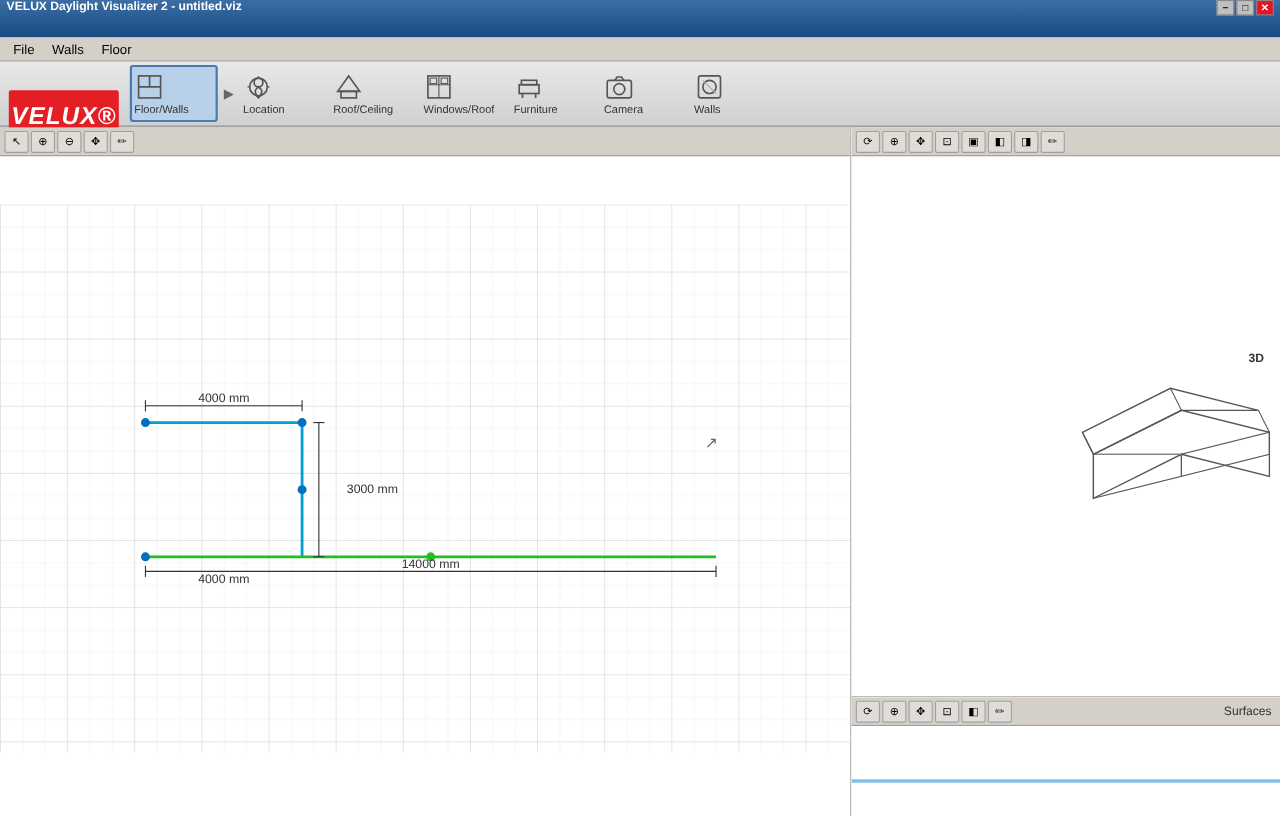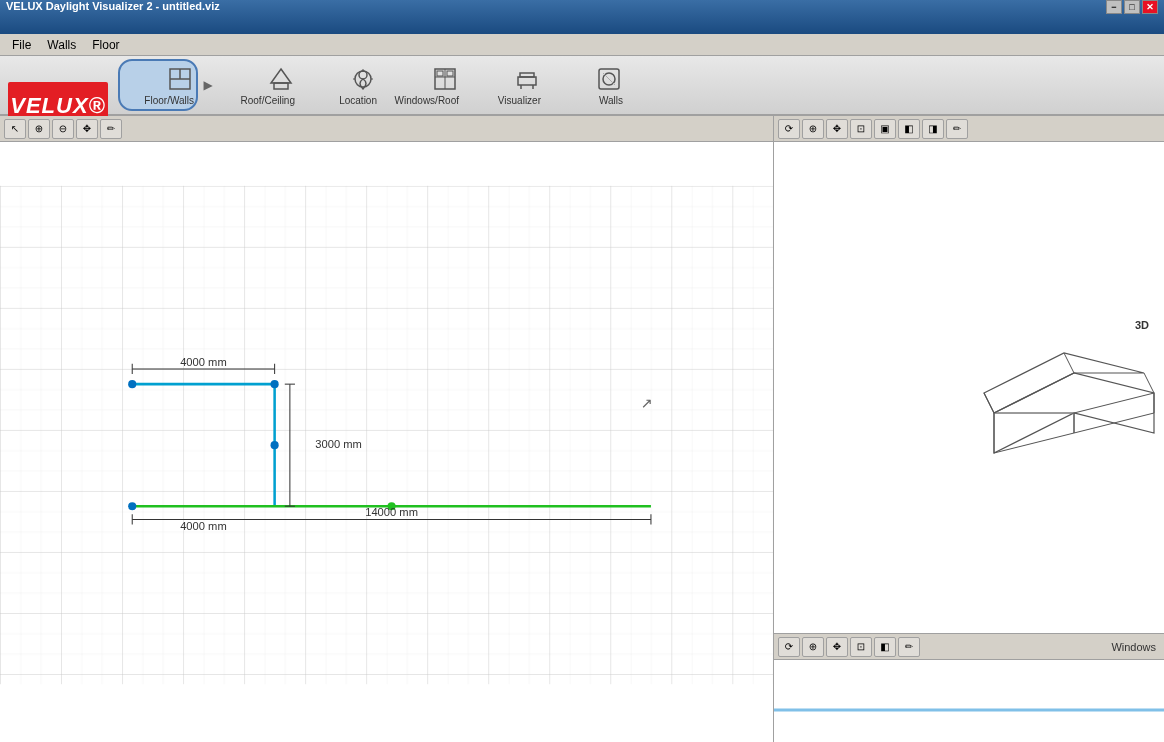--- a/index.html
+++ b/index.html
@@ -55,23 +55,23 @@
     #velux-logo {
       width: 100px; height: 48px;
       background: #e31e24;
       display: flex; align-items: center; justify-content: center;
       color: white; font-size: 22px; font-weight: 900;
       font-style: italic; letter-spacing: 1px;
       border-radius: 2px; margin-right: 8px; flex-shrink: 0; margin-top: 42px;
     }
 
     .toolbar-btn {
-      display: flex; flex-direction: column; align-items: flex-end; justify-content: center;
+      display: flex; flex-direction: column; align-items: flex-start; justify-content: center;
       width: 80px; height: 52px; padding: 2px;
-      border: 1px solid transparent; border-radius: 14px;
+      border: 1px solid transparent; border-radius: 3px;
       cursor: pointer; font-size: 10px; color: #333;
       gap: 2px;
     }
     .toolbar-btn.active { background: #b8d0e8; border: 2px solid #4a7ab5; }
     .toolbar-btn svg { width: 28px; height: 28px; }
 
     .toolbar-arrow {
       width: 16px; height: 52px; display: flex; align-items: center; justify-content: center;
       color: #666; font-size: 12px; cursor: pointer;
     }
@@ -177,64 +177,72 @@
   <div class="toolbar-btn active">
     <svg viewBox="0 0 28 28">
       <rect x="4" y="4" width="20" height="20" fill="none" stroke="#555" stroke-width="1.5"></rect>
       <line x1="4" y1="14" x2="24" y2="14" stroke="#555" stroke-width="1.5"></line>
       <line x1="14" y1="4" x2="14" y2="14" stroke="#555" stroke-width="1.5"></line>
     </svg>
     <span>Floor/Walls</span>
   </div>
 
   <div class="toolbar-arrow">▶</div>
-
-  <div class="toolbar-btn">
-    <svg viewBox="0 0 28 28">
-      <polygon points="14,4 24,18 4,18" fill="none" stroke="#555" stroke-width="1.5"></polygon>
-      <rect x="7" y="18" width="14" height="6" fill="none" stroke="#555" stroke-width="1.5"></rect>
-    </svg>
-    <span>Roof/Ceiling</span>
-  </div>
 
   <div class="toolbar-btn">
     <svg viewBox="0 0 28 28">
       <circle cx="14" cy="10" r="4" fill="none" stroke="#555" stroke-width="1.5"></circle>
       <path d="M14,14 Q8,18 14,24 Q20,18 14,14Z" fill="none" stroke="#555" stroke-width="1.5"></path>
       <circle cx="14" cy="14" r="8" fill="none" stroke="#555" stroke-width="1.5"></circle>
       <line x1="14" y1="6" x2="14" y2="4" stroke="#555" stroke-width="1"></line>
       <line x1="14" y1="22" x2="14" y2="24" stroke="#555" stroke-width="1"></line>
       <line x1="6" y1="14" x2="4" y2="14" stroke="#555" stroke-width="1"></line>
       <line x1="22" y1="14" x2="24" y2="14" stroke="#555" stroke-width="1"></line>
     </svg>
     <span>Location</span>
   </div>
 
   <div class="toolbar-btn">
     <svg viewBox="0 0 28 28">
+      <polygon points="14,4 24,18 4,18" fill="none" stroke="#555" stroke-width="1.5"></polygon>
+      <rect x="7" y="18" width="14" height="6" fill="none" stroke="#555" stroke-width="1.5"></rect>
+    </svg>
+    <span>Roof/Ceiling</span>
+  </div>
+
+  <div class="toolbar-btn">
+    <svg viewBox="0 0 28 28">
       <rect x="4" y="4" width="20" height="20" fill="none" stroke="#555" stroke-width="1.5"></rect>
       <line x1="14" y1="4" x2="14" y2="24" stroke="#555" stroke-width="1"></line>
       <line x1="4" y1="12" x2="24" y2="12" stroke="#555" stroke-width="1"></line>
       <rect x="6" y="6" width="6" height="5" fill="none" stroke="#555" stroke-width="1"></rect>
       <rect x="16" y="6" width="6" height="5" fill="none" stroke="#555" stroke-width="1"></rect>
     </svg>
     <span>Windows/Roof</span>
   </div>
 
 
   <div class="toolbar-btn">
     <svg viewBox="0 0 28 28">
       <rect x="5" y="12" width="18" height="8" fill="none" stroke="#555" stroke-width="1.5"></rect>
       <rect x="7" y="8" width="14" height="4" fill="none" stroke="#555" stroke-width="1.5"></rect>
       <line x1="8" y1="20" x2="8" y2="24" stroke="#555" stroke-width="1.5"></line>
       <line x1="20" y1="20" x2="20" y2="24" stroke="#555" stroke-width="1.5"></line>
     </svg>
-    <span>Visualizer</span>
-  </div>
-
+    <span>Furniture</span>
+  </div>
+
+  <div class="toolbar-btn">
+    <svg viewBox="0 0 28 28">
+      <rect x="3" y="8" width="22" height="16" rx="2" fill="none" stroke="#555" stroke-width="1.5"></rect>
+      <circle cx="14" cy="16" r="5" fill="none" stroke="#555" stroke-width="1.5"></circle>
+      <path d="M10,8 L12,5 L16,5 L18,8" fill="none" stroke="#555" stroke-width="1.5"></path>
+    </svg>
+    <span>Camera</span>
+  </div>
 
   <div class="toolbar-btn">
     <svg viewBox="0 0 28 28">
       <rect x="4" y="4" width="20" height="20" rx="2" fill="none" stroke="#555" stroke-width="1.5"></rect>
       <circle cx="14" cy="14" r="6" fill="none" stroke="#555" stroke-width="1.5"></circle>
       <path d="M8,8 L20,20" stroke="#aaa" stroke-width="1"></path>
     </svg>
     <span>Walls</span>
   </div>
 </div>
@@ -334,21 +342,21 @@
     <div id="section-view">
       <div id="section-toolbar">
         <div id="section-toolbar-left">
           <div class="fp-tool-btn">⟳</div>
           <div class="fp-tool-btn">⊕</div>
           <div class="fp-tool-btn">✥</div>
           <div class="fp-tool-btn">⊡</div>
           <div class="fp-tool-btn">◧</div>
           <div class="fp-tool-btn">✏</div>
         </div>
-        <span style="font-size:11px;color:#333;padding-right:4px;">Windows</span>
+        <span style="font-size:11px;color:#333;padding-right:4px;">Surfaces</span>
       </div>
 
       <svg width="390" height="94" viewBox="0 0 390 94" style="position:absolute;top:26px;left:0;">
         <rect width="390" height="94" fill="white"></rect>
 
         <line x1="0" y1="50" x2="390" y2="50" stroke="#80c0e8" stroke-width="3"></line>
       </svg>
     </div>
 
   </div>

